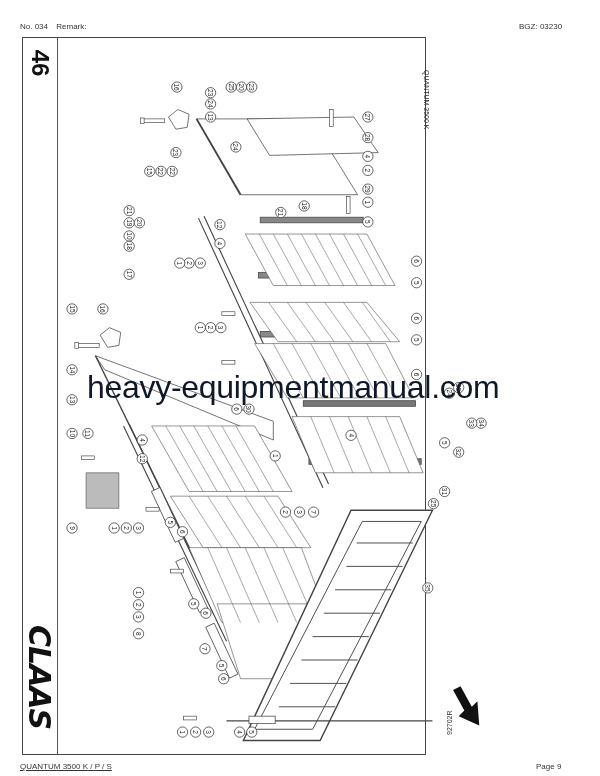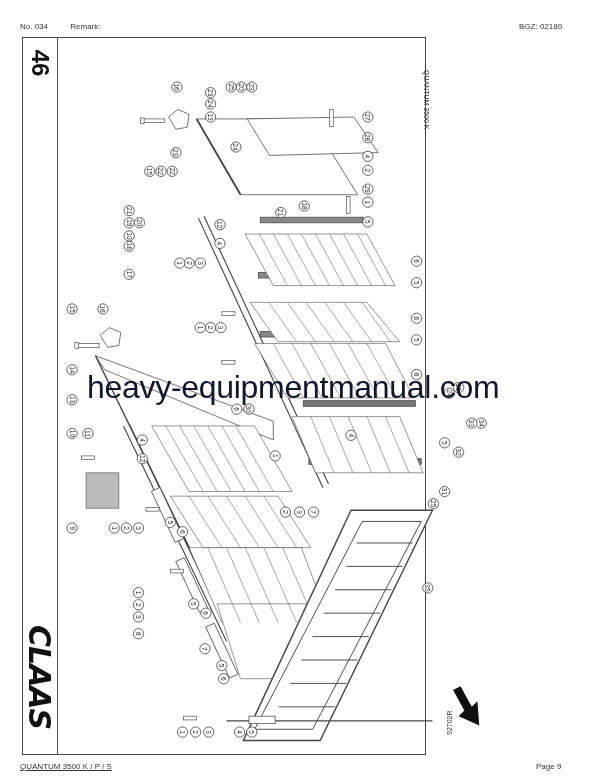--- a/index.html
+++ b/index.html
@@ -1,19 +1,19 @@
 <!DOCTYPE html>
 <html><head>
 <meta charset="utf-8">
 <style>
   html, body { margin:0; padding:0; background:#ffffff; }
   body { width:600px; height:776px; position:relative; overflow:hidden;
          font-family:"Liberation Sans", sans-serif; color:#222; }
   .hdr-left { position:absolute; left:20px; top:22px; font-size:8px; color:#333; }
-  .hdr-left span + span { margin-left:20px; }
+  .hdr-left span + span { margin-left:6px; }
   .hdr-right { position:absolute; left:519px; top:22px; font-size:8px; color:#333; }
   .ftr-left { position:absolute; left:20px; top:762px; font-size:8px; color:#333;text-decoration:underline; }
   .ftr-right { position:absolute; left:536px; top:762px; font-size:8px; color:#333; }
   .frame { position:absolute; left:22px; top:37px; width:404px; height:718px;
            border:1px solid #444; box-sizing:border-box; }
   .sidebar-col { position:absolute; left:22px; top:37px; width:36px; height:718px;
                  border-right:1px solid #555; box-sizing:border-box; }
   .page-num { position:absolute; left:25px; top:48px; width:30px; height:30px;
               display:flex; align-items:center; justify-content:center;
               font-weight:bold; font-size:24px; transform:rotate(90deg); color:#111; }
@@ -32,21 +32,21 @@
   .callout circle { fill:#fff; stroke:#333; stroke-width:0.8; }
   .callout text { font-size:7px; fill:#222; font-family:"Liberation Sans", sans-serif; }
 </style>
 </head>
 <body>
 
 <div class="hdr-left">
   <span>No. 034</span>
   <span>Remark:</span>
 </div>
-<div class="hdr-right">BGZ: 02180</div>
+<div class="hdr-right">BGZ: 03230</div>
 
 <div class="frame"></div>
 <div class="sidebar-col"></div>
 <div class="page-num">46</div>
 <div class="brand">CLAAS</div>
 <div class="model-side">QUANTUM  3500 K</div>
 <div class="drawing-no">92702R</div>
 
 <svg class="diagram" width="440" height="716" viewBox="-30 0 470 716" xmlns="http://www.w3.org/2000/svg">
   <g fill="none" stroke="#444" stroke-width="0.8">

